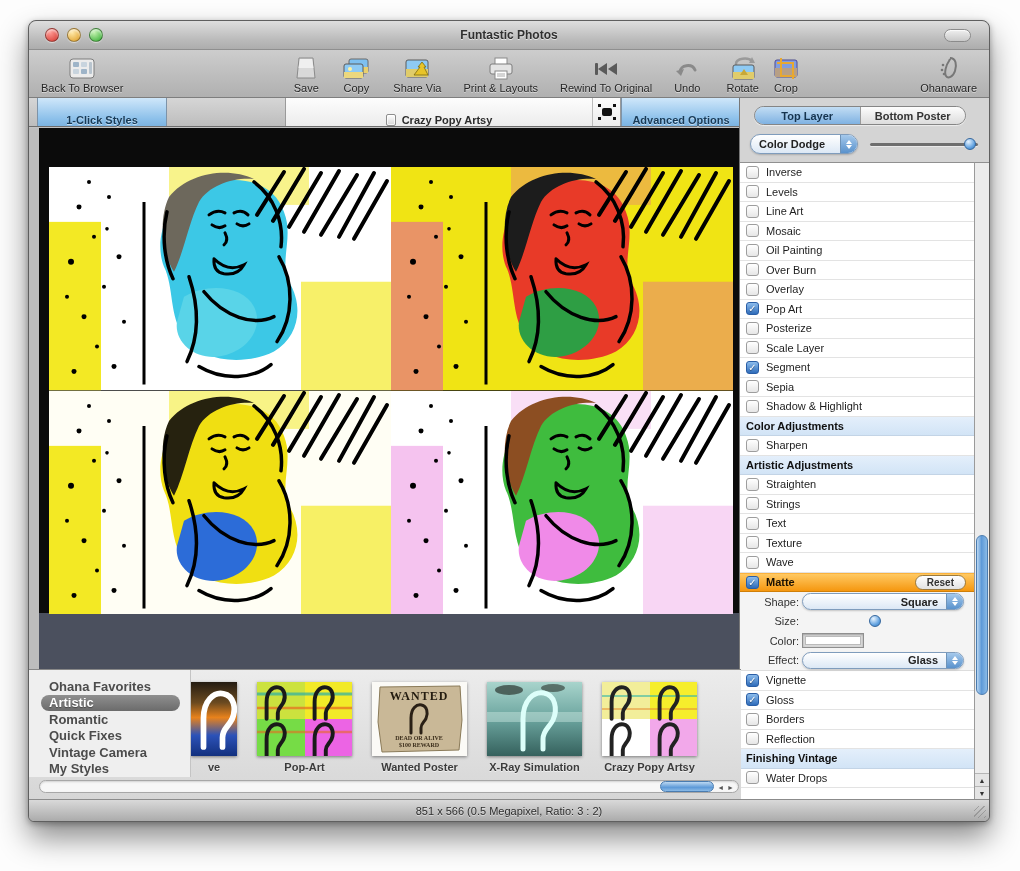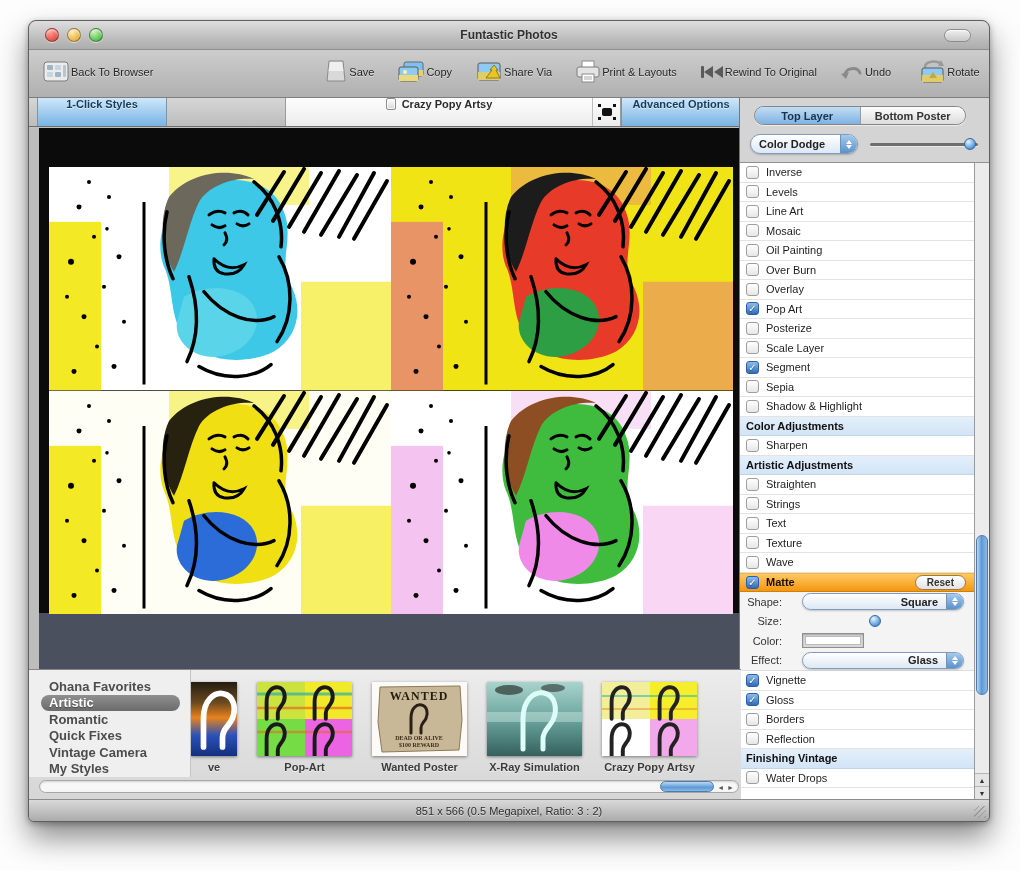--- a/index.html
+++ b/index.html
@@ -18,31 +18,31 @@
   .light.yellow{background:radial-gradient(circle at 35% 30%,#ffe9a8,#dd9b22);}
   .light.green{background:radial-gradient(circle at 35% 30%,#c4f2b0,#2daa2d);}
   .win-title{position:absolute;left:0;right:0;top:7px;text-align:center;font-size:12px;
     font-weight:700;color:#303030;text-shadow:0 1px 0 rgba(255,255,255,.6);}
   .capsule{position:absolute;right:18px;top:8px;width:27px;height:13px;border-radius:7px;
     border:1px solid #8b8b8b;background:linear-gradient(#efefef,#c9c9c9);
     box-shadow:inset 0 1px 1px rgba(255,255,255,.8);}
   
   .toolbar{position:relative;height:48px;background:linear-gradient(#cdcdcd,#b0b0b0);
     border-bottom:1px solid #7e7e7e;display:flex;align-items:flex-end;padding:0 12px 3px 12px;}
-  .tb-item{display:flex;flex-direction:row;align-items:center;justify-content:flex-end;
+  .tb-item{display:flex;flex-direction:column;align-items:center;justify-content:flex-end;
     height:44px;cursor:default;margin-top:12px;}
   .tb-icon{height:27px;display:flex;align-items:center;justify-content:center;}
   .tb-label{font-size:11px;color:#262626;text-shadow:0 1px 0 rgba(255,255,255,.5);white-space:nowrap;}
   .tb-group-mid{display:flex;gap:22px;margin-left:170px;}
   .tb-group-mid2{display:flex;gap:14px;margin-left:26px;}
   .tb-spacer{flex:1;}
   
   .tabstrip{position:relative;height:29px;background:linear-gradient(#d6d6d6,#bdbdbd);
     border-bottom:1px solid #6d6d6d;}
-  .tab{position:absolute;top:0;height:100%;display:flex;align-items:flex-start;justify-content:center;
+  .tab{position:absolute;top:0;height:100%;display:flex;align-items:flex-end;justify-content:center;
     font-size:11px;font-weight:700;}
   .tab.blue{background:linear-gradient(#cfe7fa,#8cc0ea 75%,#7cb4e2);color:#173a57;
     border-right:1px solid #7d93a8;border-left:1px solid #7d93a8;text-shadow:0 1px 0 rgba(255,255,255,.55);}
   .tab.white{background:linear-gradient(#fdfdfd,#ececec);color:#2c2c2c;border-left:1px solid #9a9a9a;
     border-right:1px solid #bcbcbc;gap:6px;}
   .doc-icon{width:10px;height:12px;border:1px solid #8d8d8d;border-radius:2px;
     background:linear-gradient(#fff,#d7d7d7);box-shadow:inset 0 0 0 1px rgba(255,255,255,.7);}
   .fs-seg{position:absolute;top:0;height:100%;width:28px;background:linear-gradient(#fdfdfd,#ececec);
     border-right:1px solid #9a9a9a;display:flex;align-items:center;justify-content:center;}
   
@@ -91,21 +91,21 @@
     border-bottom:1px solid #d07f08;}
   .eff-row.sel .lbl{font-weight:700;color:#1a1001;}
   .reset-btn{margin-left:auto;margin-right:8px;height:15px;padding:0 11px;border-radius:8px;
     border:1px solid #9a7a40;background:linear-gradient(#ffffff,#e2e2e2);font-size:10px;font-weight:700;
     color:#333;display:flex;align-items:center;}
   .eff-header{height:19.5px;display:flex;align-items:center;padding-left:6px;font-size:11px;
     font-weight:700;color:#101010;background:linear-gradient(#e4effb,#d2e4f6);
     border-bottom:1px solid #c3d4e6;}
   .opt-block{background:#f4f4f4;border-bottom:1px solid #ddd;}
   .opt-row{height:19.5px;display:flex;align-items:center;padding-right:10px;}
-  .opt-lbl{width:62px;text-align:right;font-size:11px;color:#333;padding-right:20px;flex:none;}
+  .opt-lbl{width:62px;text-align:right;font-size:11px;color:#333;padding-right:3px;flex:none;}
   .opt-select{flex:1;height:17px;text-align:right;}
   .opt-slider{position:relative;flex:1;height:17px;}
   .opt-slider .track{top:8px;height:3px;}
   .opt-slider .knob{top:2.5px;}
   .colorwell{width:62px;height:15px;border:1px solid #8f8f8f;background:#d9d9d9;padding:2px;
     box-shadow:inset 0 1px 2px rgba(0,0,0,.25);}
   .colorwell .inner{width:100%;height:100%;border:1px solid #bbb;}
   
   .vscroll{position:absolute;right:0;top:64px;bottom:0;width:15px;background:#ececec;
     border-left:1px solid #9a9a9a;border-top:1px solid #909090;}

